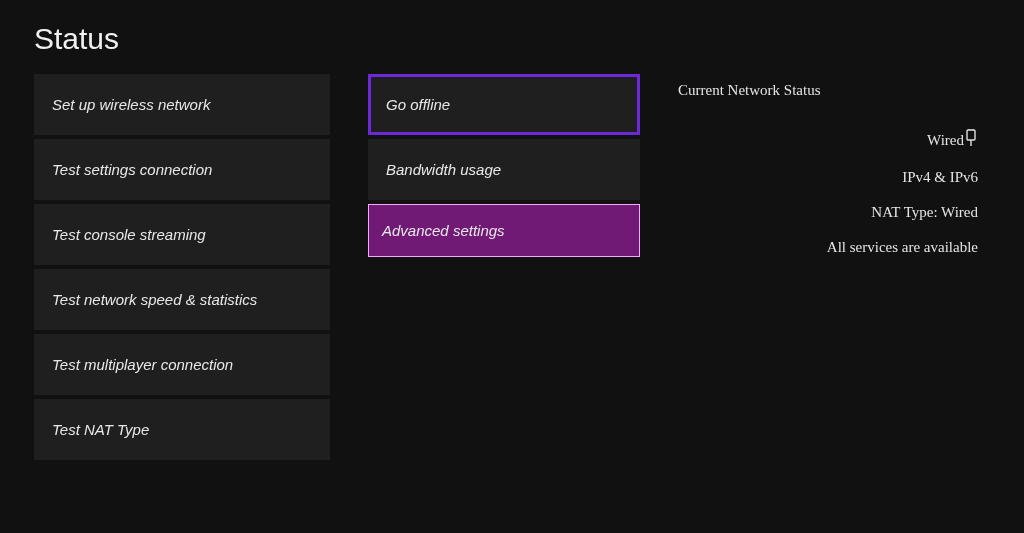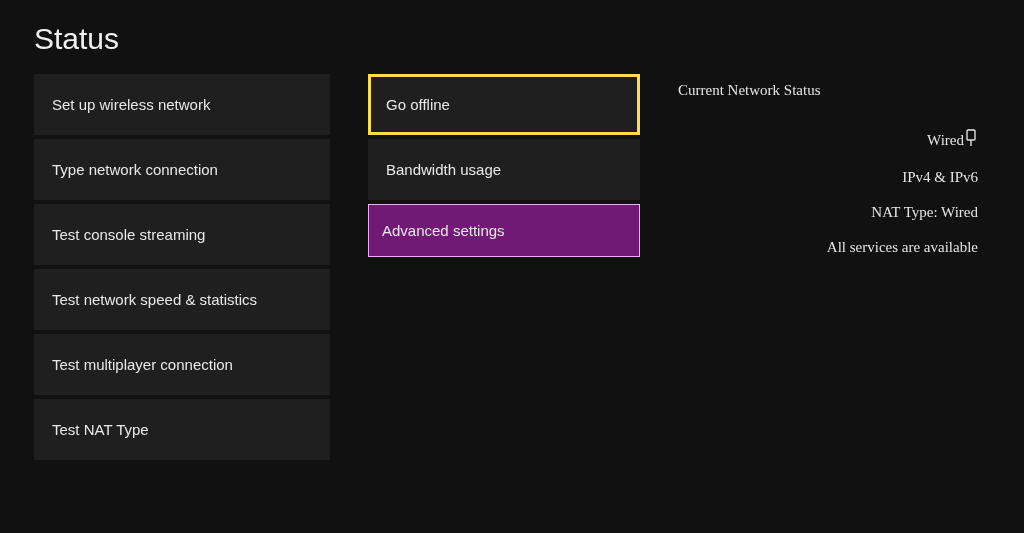--- a/index.html
+++ b/index.html
@@ -31,23 +31,24 @@
     .col2 { width: 272px; }
     .col3 { width: 300px; flex-shrink: 0; font-family: Liberation Serif, serif; }
     .tile {
       background: #1f1f1f;
       color: #e8e8e8;
       font-size: 15px;
       padding: 22px 18px;
       cursor: pointer;
       border: none;
       text-align: left;
+      font-style: italic;
     }
     .tile.highlighted {
-      border: 3px solid #fde047;
+      border: 3px solid #6d28d9;
       padding: 19px 15px;
     }
     .tile.selected {
       border: 1px solid #f0abfc;
       background: #701a75;
       padding: 17px 13px;
     }
     .status {
       padding-top: 8px;
       display: flex;
@@ -68,21 +69,21 @@
     .wired-icon svg { width: 14px; height: 18px; }
   </style>
 </head>
 <body>
 
 <h1 class="page-title">Status</h1>
 
 <div class="content">
   <div class="column col1">
     <div class="tile">Set up wireless network</div>
-    <div class="tile">Type network connection</div>
+    <div class="tile">Test settings connection</div>
     <div class="tile">Test console streaming</div>
     <div class="tile">Test network speed &amp; statistics</div>
     <div class="tile">Test multiplayer connection</div>
     <div class="tile">Test NAT Type</div>
   </div>
 
   <div class="column col2">
     <div class="tile highlighted">Go offline</div>
     <div class="tile">Bandwidth usage</div>
     <div class="tile selected">Advanced settings</div>

